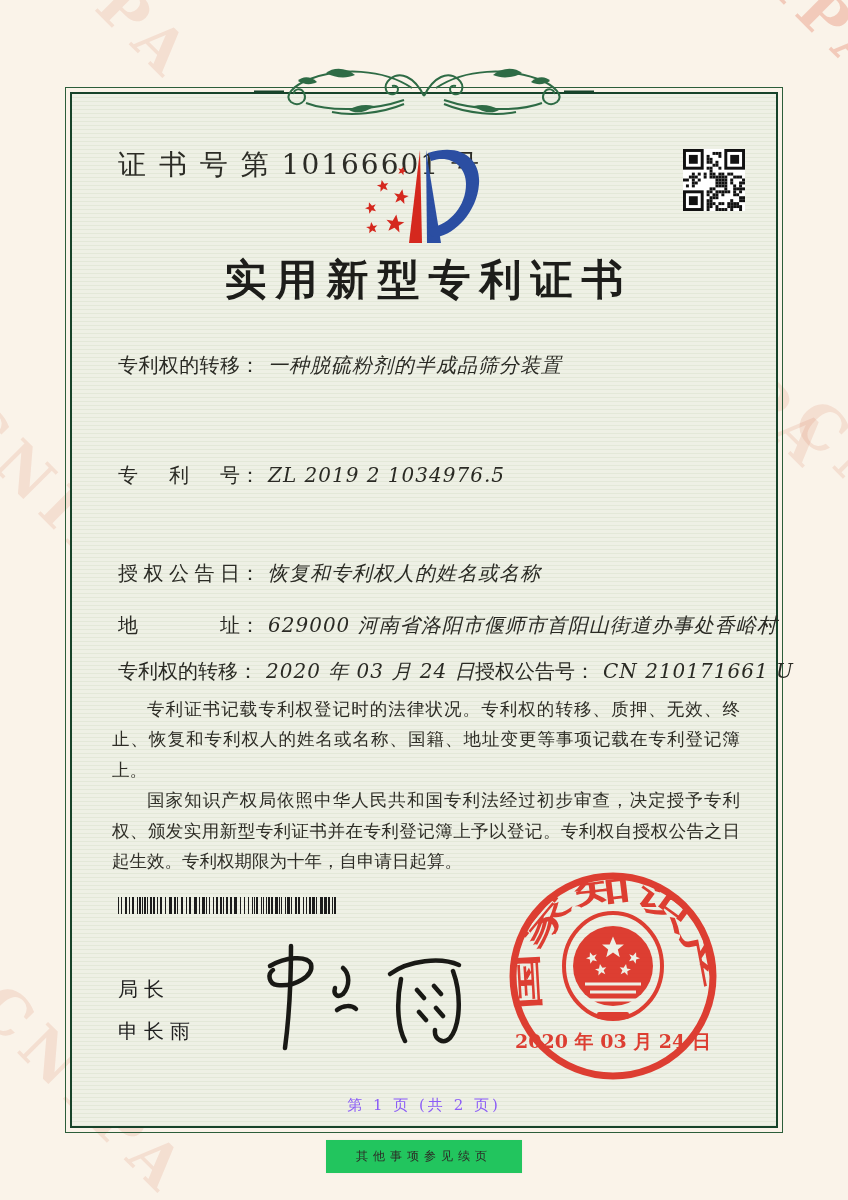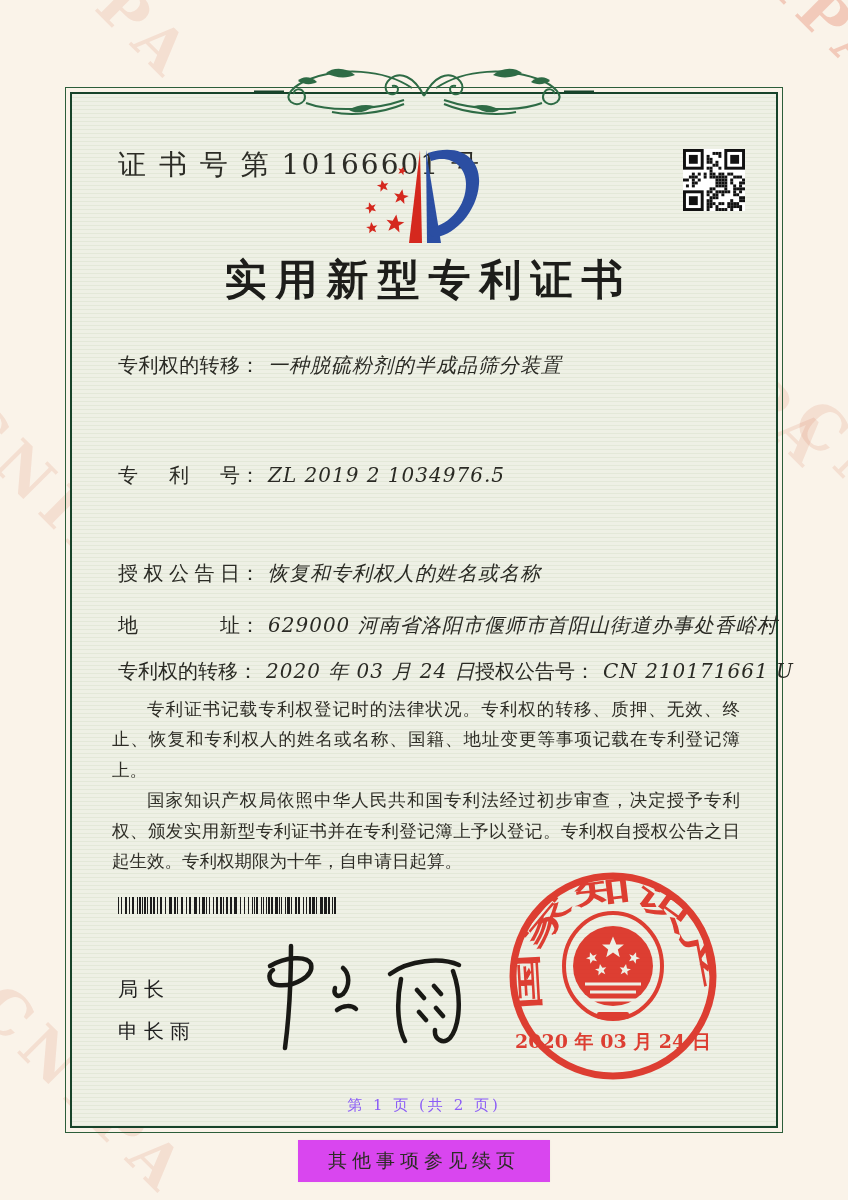--- a/index.html
+++ b/index.html
@@ -91,22 +91,22 @@
   .seal { position:absolute; left:505px; top:868px; width:216px; height:216px; opacity:0.92; }
   .seal text { font-family:"DejaVu Serif","Liberation Serif",serif; }
 
   
   .page-footer {
     position:absolute; left:0; top:1096px; width:848px;
     text-align:center; font-size:15px; letter-spacing:3px; color:#8b5cf6;
   }
   .continuation {
     position:absolute; left:50%; top:1140px; transform:translateX(-50%);
-    background:#d946ef; padding:8px 30px;
-    font-size:19px; letter-spacing:5px; color:#2c2c26;
+    background:#22c55e; padding:8px 30px;
+    font-size:12px; letter-spacing:5px; color:#2c2c26;
     box-shadow:0 0 2px rgba(0,0,0,0.06);
     text-align:right;
   }
 </style>
 </head>
 <body>
 
 <div class="page">
 
   <span class="wm" style="left:-45px; top:-60px;">CNIPA</span>

